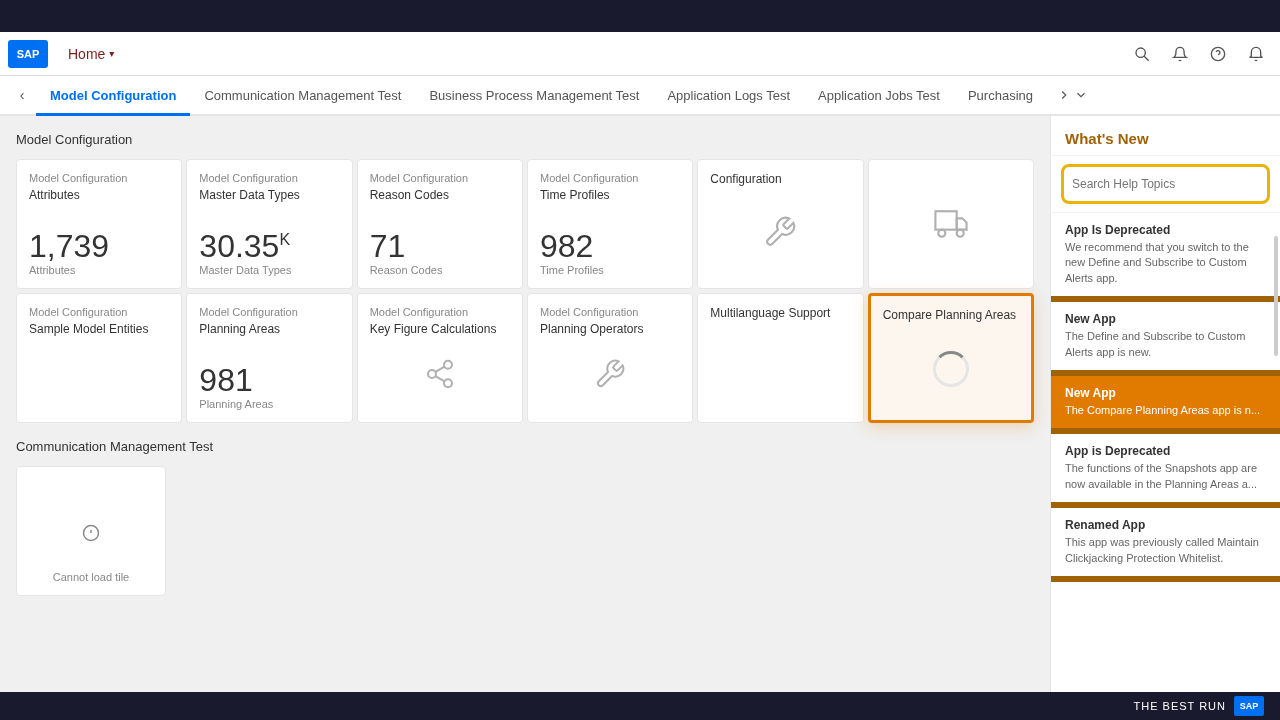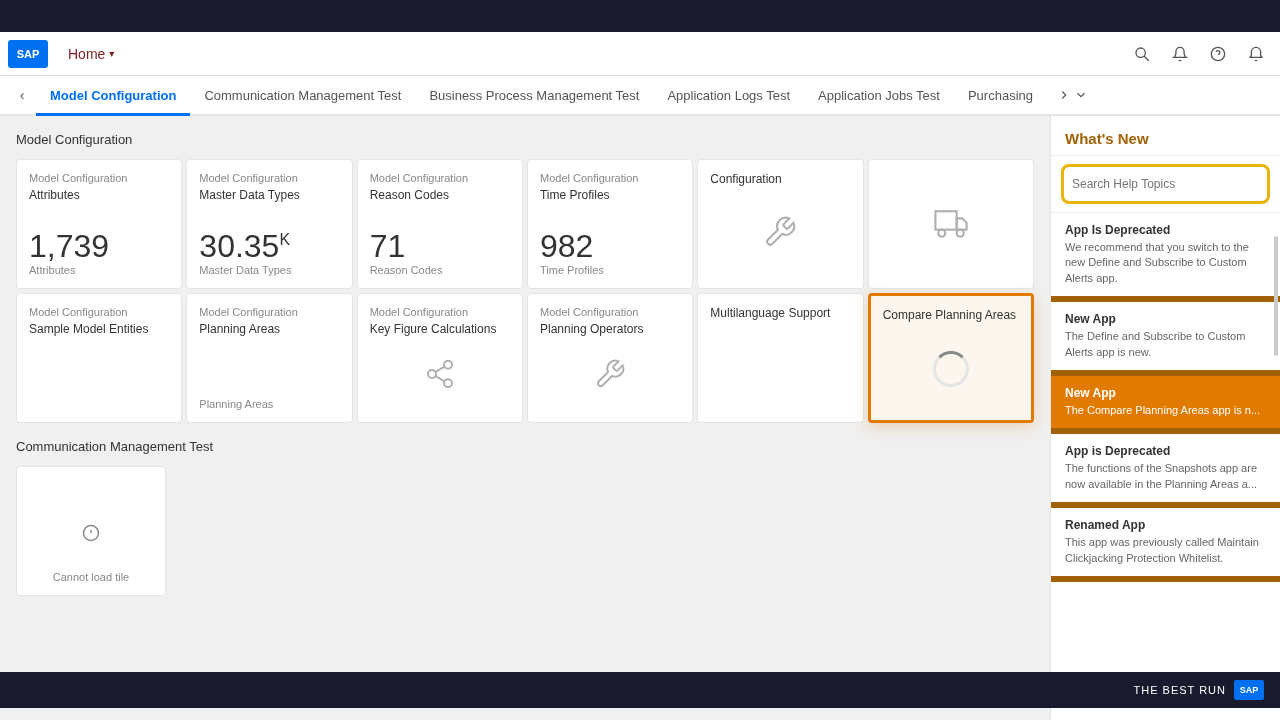--- a/index.html
+++ b/index.html
@@ -288,28 +288,28 @@
       margin-bottom: 3px;
     }
     .item-desc {
       font-size: 11px;
       color: #666;
       line-height: 1.4;
     }
 
     
     .bottom-bar {
-      height: 36px;
+      height: 28px;
       background: #1a1a2e;
       display: flex;
       align-items: center;
       justify-content: flex-end;
       padding: 0 16px;
       position: fixed;
-      bottom: 12px;
+      bottom: 0;
       width: 100%;
     }
     .bottom-sap-text {
       color: #fff;
       font-size: 11px;
       font-weight: 300;
       letter-spacing: 1px;
       margin-right: 8px;
     }
     .bottom-sap-logo {
@@ -465,20 +465,21 @@
           <div class="tile">
             <div class="tile-subtitle">Model Configuration</div>
             <div class="tile-title">
               <span>Sample Model Entities</span>
             </div>
           </div>
 
           <div class="tile">
             <div class="tile-subtitle">Model Configuration</div>
             <div class="tile-title">Planning Areas</div>
+            <div class="tile-value">981</div>
             <div class="tile-value-label">Planning Areas</div>
           </div>
 
           <div class="tile">
             <div class="tile-subtitle">Model Configuration</div>
             <div class="tile-title">Key Figure Calculations</div>
             <div class="tile-icon-area">
               <svg width="32" height="32" viewBox="0 0 24 24" fill="none" stroke="#b0b0b0" stroke-width="1.5">
                 <circle cx="18" cy="5" r="3"></circle>
                   <circle cx="6" cy="12" r="3"></circle>

